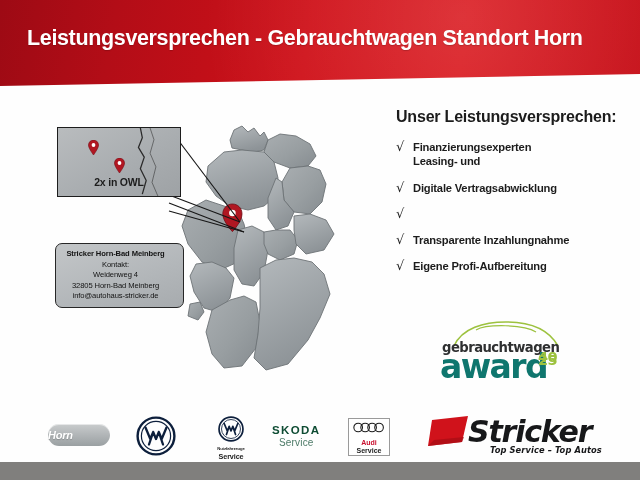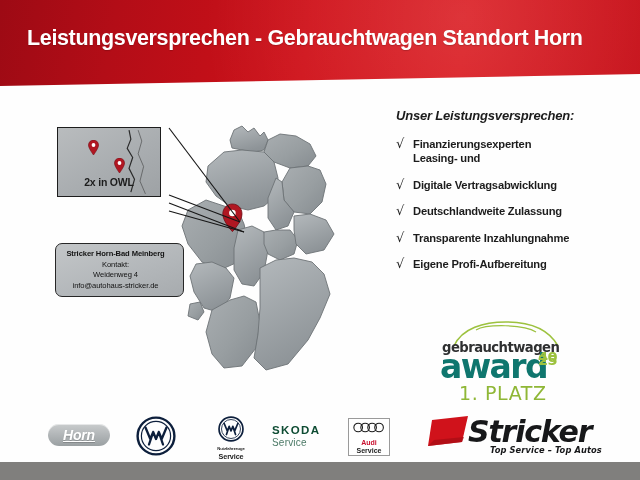--- a/index.html
+++ b/index.html
@@ -28,37 +28,37 @@
   .banner-title{
     position:absolute;left:27px;top:26px;
     color:#ffffff;font-size:21.5px;font-weight:bold;
     letter-spacing:-0.35px;white-space:nowrap;
     text-shadow:0 1px 1px rgba(0,0,0,.18);
   }
 
   
   .promise-wrap{position:absolute;left:396px;top:108px;width:235px;}
   .promise-head{
-    font-size:13px;font-weight:bold;color:#1c1c1c;margin:0 0 14px 0;letter-spacing:-.2px;font-style:italic;
+    font-size:16px;font-weight:bold;color:#1c1c1c;margin:0 0 14px 0;letter-spacing:-.2px;
   }
   .promise-item{display:flex;align-items:flex-start;margin-bottom:12.5px;}
   .check{
     width:17px;flex:0 0 17px;color:#1c1c1c;font-size:13px;line-height:13px;
     font-family:"DejaVu Sans", sans-serif;padding-top:0px;
   }
   .promise-text{
     font-size:11.2px;font-weight:bold;color:#1c1c1c;line-height:14px;letter-spacing:-.2px;
   }
 
   
   .map{position:absolute;left:168px;top:122px;width:205px;height:285px;}
 
   
   .inset{
-    position:absolute;left:57px;top:127px;width:104px;height:70px;
+    position:absolute;left:57px;top:127px;width:124px;height:70px;
     background:linear-gradient(150deg,#b9bcbe 0%,#a9adb0 55%,#9ea2a5 100%);
     border:1.6px solid #1d1d1d;box-sizing:border-box;
   }
   .inset-label{
     position:absolute;left:0;right:0;bottom:8px;text-align:center;
     font-size:10.5px;font-weight:bold;color:#1c1c1c;letter-spacing:-.2px;
   }
   .pin{position:absolute;width:11px;height:15px;}
 
   
@@ -91,30 +91,29 @@
   .aw-platz{
     position:absolute;left:27px;top:62px;font-size:19px;color:#8fb736;
     letter-spacing:.6px;font-family:"DejaVu Sans", sans-serif;
   }
   .horn-pill{
     position:absolute;left:48px;top:424px;width:62px;height:22px;border-radius:11px;
     background:linear-gradient(180deg,#c9cccd 0%,#b2b6b8 48%,#9aa0a2 100%);
     box-shadow:inset 0 1px 0 rgba(255,255,255,.55);
   }
   .horn-pill span{
-    display:block;text-align:center;line-height:22px;color:#ffffff;
-    font-size:14px;font-style:italic;font-weight:bold;letter-spacing:-.2px;
+    display:block;text-align:left;line-height:22px;color:#ffffff;
+    font-size:11px;font-style:italic;font-weight:bold;letter-spacing:-.2px;
     text-shadow:0 1px 1px rgba(0,0,0,.18);
-    text-decoration:underline;
   }
   .vw-main{position:absolute;left:136px;top:416px;width:40px;height:40px;}
   .vw-nf{position:absolute;left:206px;top:416px;width:50px;height:44px;text-align:center;}
   .vw-nf-sub1{font-size:4.2px;font-weight:bold;color:#1b1b1b;letter-spacing:-.1px;line-height:6px;}
   .vw-nf-sub2{font-size:7.2px;font-weight:bold;color:#1b1b1b;letter-spacing:-.1px;line-height:9px;}
-  .skoda{position:absolute;left:272px;top:424px;text-align:left;}
+  .skoda{position:absolute;left:272px;top:424px;text-align:center;}
   .skoda-1{font-size:11.5px;font-weight:bold;color:#0e4c33;letter-spacing:1.4px;line-height:13px;}
   .skoda-2{font-size:10px;color:#4c7a67;letter-spacing:.2px;line-height:12px;}
   .audi{
     position:absolute;left:348px;top:418px;width:42px;height:38px;
     border:1px solid #9a9a9a;background:#ffffff;box-sizing:border-box;text-align:center;
   }
   .audi-1{font-size:7px;font-weight:bold;color:#c8102e;line-height:9px;margin-top:1px;}
   .audi-2{font-size:7px;font-weight:bold;color:#1b1b1b;line-height:8px;}
   .stricker{position:absolute;left:428px;top:412px;width:170px;height:48px;}
   .st-name{
@@ -205,20 +204,21 @@
       <path d="M5.5 15 C5.5 15 10.6 8.2 10.6 5.2 C10.6 2.3 8.3 0 5.5 0 C2.7 0 0.4 2.3 0.4 5.2 C0.4 8.2 5.5 15 5.5 15 Z" fill="#b01722" stroke="#6e0e16" stroke-width="0.5"></path>
       <circle cx="5.5" cy="5" r="1.9" fill="#ffffff"></circle>
     </svg>
     <div class="inset-label">2x in OWL</div>
   </div>
 
   <div class="contact">
     <div class="contact-name">Stricker Horn-Bad Meinberg</div>
     <div class="contact-line">Kontakt:</div>
     <div class="contact-line">Weidenweg 4</div>
+    <div class="contact-line">32805 Horn-Bad Meinberg</div>
     <div class="contact-line">info@autohaus-stricker.de</div>
   </div>
 
   <div class="promise-wrap">
     <div class="promise-head">Unser Leistungsversprechen:</div>
 
     <div class="promise-item">
       <div class="check">√</div>
       <div class="promise-text">
         <div>Finanzierungsexperten</div>
@@ -226,21 +226,20 @@
       </div>
     </div>
 
     <div class="promise-item">
       <div class="check">√</div>
       <div class="promise-text">Digitale Vertragsabwicklung</div>
     </div>
 
     <div class="promise-item">
       <div class="check">√</div>
-      <div class="promise-text">Deutschlandweite Zulassung</div>
     </div>
 
     <div class="promise-item">
       <div class="check">√</div>
       <div class="promise-text">Transparente Inzahlungnahme</div>
     </div>
 
     <div class="promise-item">
       <div class="check">√</div>
       <div class="promise-text">Eigene Profi-Aufbereitung</div>
@@ -249,21 +248,20 @@
 
   <div class="award">
     <svg style="position:absolute;left:0;top:0;width:150px;height:84px;" viewBox="0 0 150 84">
       <path d="M22 26 C30 8 52 2 74 2 C96 2 116 8 126 26" stroke="#9dc23f" stroke-width="1.6" fill="none"></path>
       <path d="M44 10 C54 4 92 4 104 12" stroke="#9dc23f" stroke-width="1.2" fill="none"></path>
     </svg>
     <div class="aw-gw">gebrauchtwagen</div>
     <div class="aw-award">award</div>
     <div class="aw-y1">40</div>
     <div class="aw-y2">25</div>
-    <div class="aw-platz">1. PLATZ</div>
   </div>
 
   <div class="horn-pill">
     <span>Horn</span>
   </div>
 
   <svg class="vw-main" viewBox="0 0 40 40">
     <circle cx="20" cy="20" r="18.4" fill="none" stroke="#0d1f3c" stroke-width="2.4"></circle>
     <circle cx="20" cy="20" r="14.6" fill="none" stroke="#0d1f3c" stroke-width="1.2"></circle>
     <path d="M9.5 11.5 L14.3 23 L17.2 16 L20 23 L22.8 16 L25.7 23 L30.5 11.5

